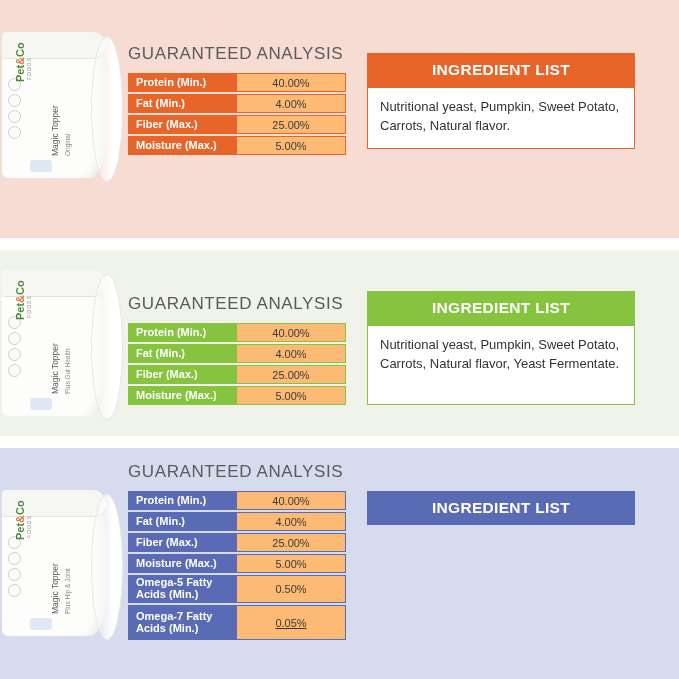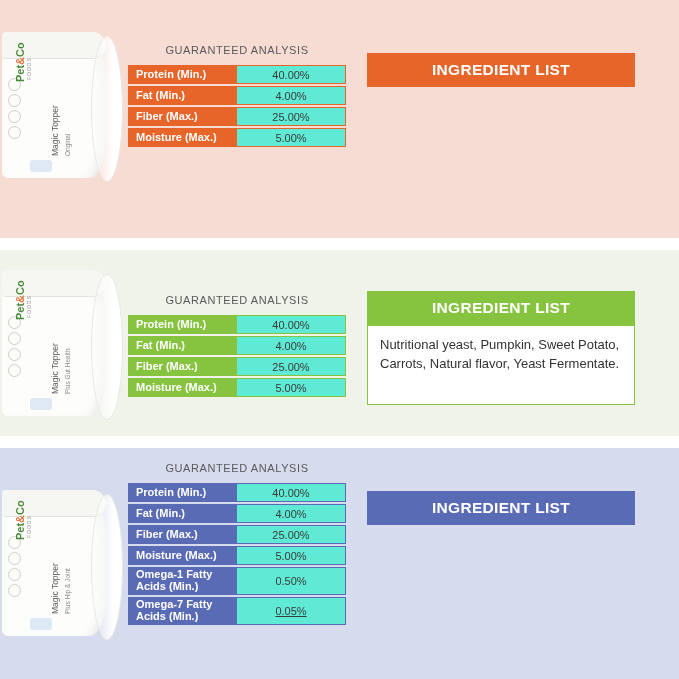--- a/index.html
+++ b/index.html
@@ -132,46 +132,45 @@
     height: 12px;
     border-radius: 3px;
     background: #dfe9f5;
   }
 
   
   .ga {
     position: absolute;
   }
   .ga-title {
-    font-size: 11px;
+    font-size: 17px;
     letter-spacing: 0.6px;
     color: #5a5a5a;
     margin-bottom: 7px;
-    text-align: center;
   }
   .ga-table {
     border-collapse: separate;
     border-spacing: 0 2px;
   }
   .ga-row td {
     height: 19px;
     font-size: 11px;
     padding: 0 8px;
     box-sizing: border-box;
   }
   .ga-label {
     width: 108px;
     color: #ffffff;
     font-weight: bold;
     font-size: 10.5px;
     line-height: 1.05;
   }
   .ga-value {
     width: 110px;
-    background: #5eead4;
+    background: #fdba74;
     text-align: center;
     color: #3a3a3a;
     font-size: 10.5px;
   }
 
   
   .t-orange .ga-label { background: #e8652a; }
   .t-orange .ga-value { border: 1px solid #e8652a; }
   .t-orange .il-header { background: #e8652a; }
   .t-orange .il-body { border: 1px solid #e8652a; }
@@ -255,20 +254,21 @@
           <tr class="ga-row">
             <td class="ga-label">Moisture (Max.)</td>
             <td class="ga-value">5.00%</td>
           </tr>
         </tbody>
       </table>
     </div>
 
     <div class="il" style="left:367px; top:53px;">
       <div class="il-header">INGREDIENT LIST</div>
+      <div class="il-body il-body-1">Nutritional yeast, Pumpkin, Sweet Potato, Carrots, Natural flavor.</div>
     </div>
   </div>
 
   <div class="gap-1"></div>
 
   <div class="panel panel-2 t-green">
     <div class="jar" style="top:18px;">
       <div class="jar-body"></div>
       <div class="jar-lid"></div>
       <div class="jar-edge"></div>
@@ -349,26 +349,26 @@
           </tr>
           <tr class="ga-row">
             <td class="ga-label">Fiber (Max.)</td>
             <td class="ga-value">25.00%</td>
           </tr>
           <tr class="ga-row">
             <td class="ga-label">Moisture (Max.)</td>
             <td class="ga-value">5.00%</td>
           </tr>
           <tr class="ga-row">
-            <td class="ga-label" style="height:28px;">Omega-1 Fatty Acids (Min.)</td>
+            <td class="ga-label" style="height:28px;">Omega-5 Fatty Acids (Min.)</td>
             <td class="ga-value" style="height:20px;">0.50%</td>
           </tr>
           <tr class="ga-row">
             <td class="ga-label" style="height:28px;">Omega-7 Fatty Acids (Min.)</td>
-            <td class="ga-value" style="height:28px;text-decoration:underline;">0.05%</td>
+            <td class="ga-value" style="height:35px;text-decoration:underline;">0.05%</td>
           </tr>
         </tbody>
       </table>
     </div>
 
     <div class="il" style="left:367px; top:43px;">
       <div class="il-header">INGREDIENT LIST</div>
     </div>
   </div>
 

